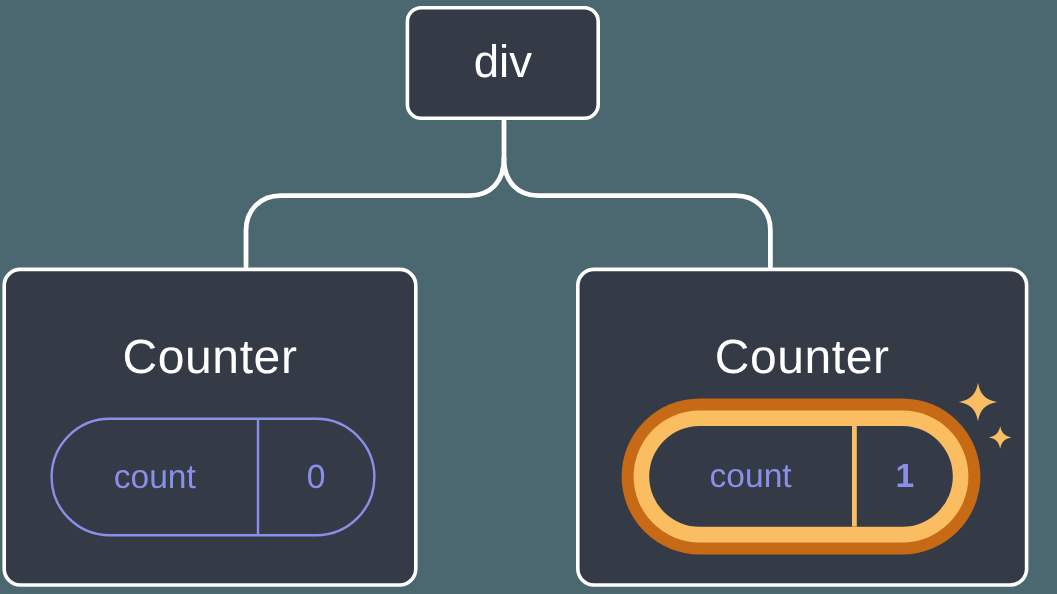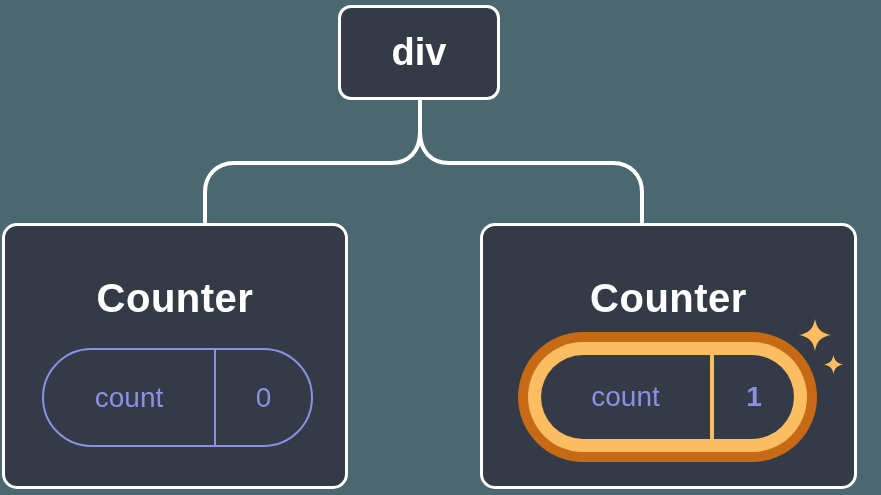--- a/index.html
+++ b/index.html
@@ -36,42 +36,42 @@
     background: var(--node-fill, #343A46);
     border: 3px solid var(--node-border, #FFFFFF);
     border-radius: 13px;
     display: flex;
     align-items: center;
     justify-content: center;
   }
   .node-root .node-label {
     color: #FFFFFF;
     font-size: 38px;
-    font-weight: 700;
+    font-weight: 400;
   }
   
   .card {
     position: absolute;
     top: 223px;
     height: 266px;
     box-sizing: border-box;
     background: var(--node-fill, #343A46);
     border: 3px solid var(--node-border, #FFFFFF);
     border-radius: 15px;
   }
   .card-left  { left: 2px;   width: 346px; }
   .card-right { left: 480px; width: 377px; }
   .card-title {
     position: absolute;
     top: 50px;
     left: 0; right: 0;
     text-align: center;
     color: #FFFFFF;
     font-size: 40px;
-    font-weight: 700;
+    font-weight: 400;
     letter-spacing: 0.5px;
   }
   
   .pill-plain {
     position: absolute;
     left: 37px; top: 122px;
     width: 271px; height: 99px;
     box-sizing: border-box;
     border: 2px solid var(--state-purple, #8A90E8);
     border-radius: 50px;

